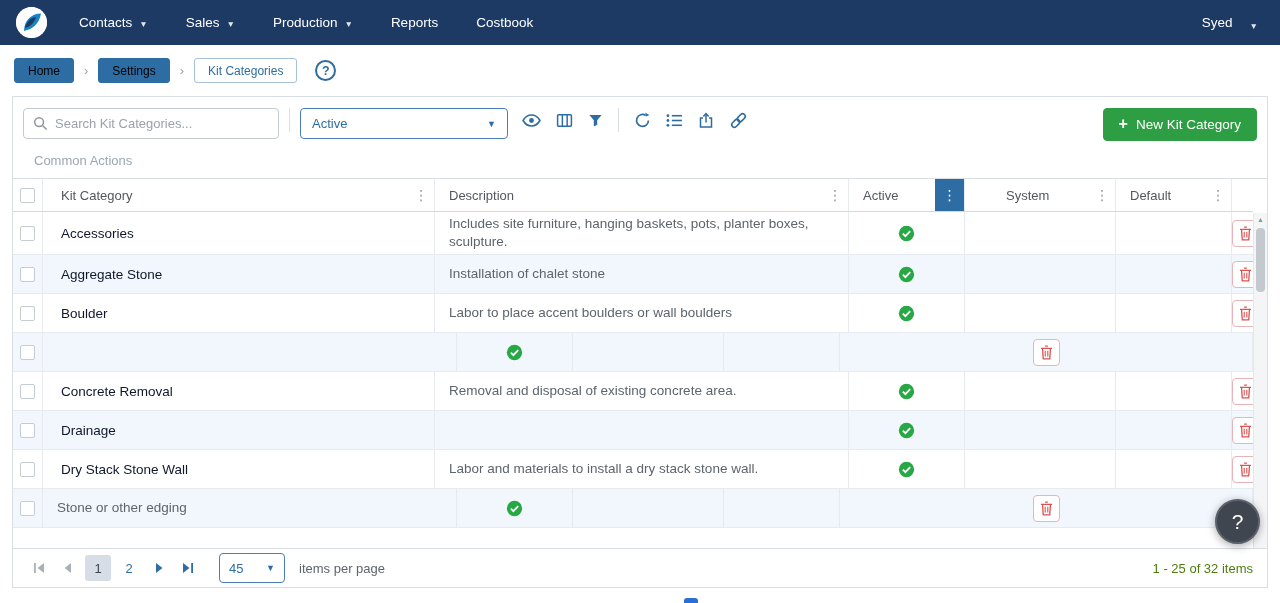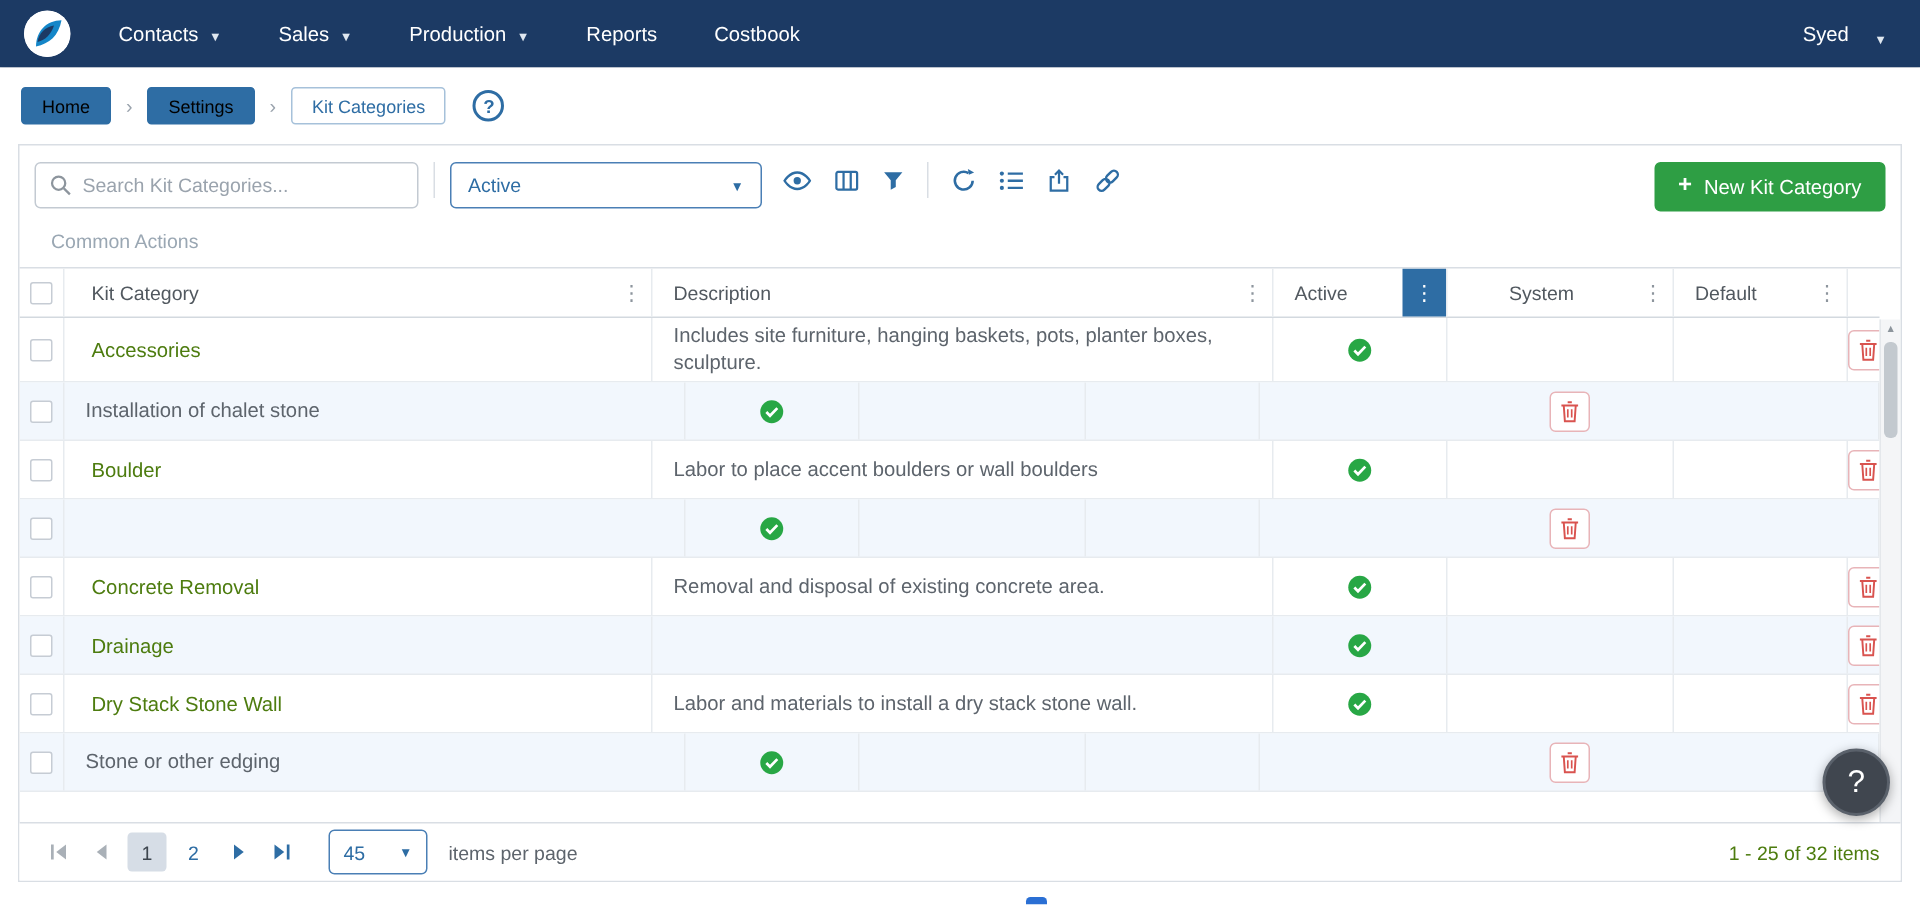--- a/index.html
+++ b/index.html
@@ -50,21 +50,21 @@
   .col-actions{flex:1;border-right:none;justify-content:center;padding-left:0 !important;}
   .colmenu{margin-left:auto;width:26px;align-self:stretch;display:flex;align-items:center;justify-content:center;color:#8d959d;font-size:14px;cursor:pointer;}
   .colmenu.sel{background:#2e6da4;color:#fff;width:29px;}
   .checkbox{width:15px;height:15px;border:1px solid #c6ccd4;border-radius:2px;background:#fff;display:inline-block;cursor:pointer;}
   .grid-body{flex:1;overflow:hidden;margin-right:14px;}
   .grid-row{min-height:39px;border-bottom:1px solid #e7ebef;background:#fff;display:flex;align-items:stretch;}
   .grid-row.alt{background:#f2f7fd;}
   .cell{display:flex;align-items:center;font-size:13.5px;color:#5d646c;border-right:1px solid #e7ebef;padding-top:3px;padding-bottom:3px;}
   .cell.col-desc{line-height:1.35;padding-right:10px;}
   .cell.col-active{justify-content:center;padding-left:0;}
-  .kit-link{color:#4d7c0f;text-decoration:none;cursor:pointer;}
+  .kit-link{color:#0f172a;text-decoration:none;cursor:pointer;}
   .del-btn{width:27px;height:27px;border:1px solid #e8b4b8;border-radius:4px;background:#fff;display:flex;align-items:center;justify-content:center;cursor:pointer;}
 
   
   .vscroll{position:absolute;top:34px;right:0;width:14px;bottom:0;background:#f4f5f7;border-left:1px solid #e4e7eb;display:flex;flex-direction:column;align-items:center;cursor:pointer;}
   .sarrow{font-size:7px;color:#8d959d;margin-top:3px;line-height:1;}
   .vthumb{width:9px;height:64px;background:#c3c9cf;border-radius:4px;margin-top:5px;cursor:grab;}
 
   
   .pager{height:39px;border-top:1px solid #d9dee4;display:flex;align-items:center;padding:0 14px;gap:5px;background:#fff;flex:none;}
   .pg-ico{width:24px;height:24px;display:flex;align-items:center;justify-content:center;cursor:pointer;color:#2e6da4;}
@@ -260,20 +260,23 @@
           <line x1="8.4" y1="6.2" x2="8.4" y2="12.2" stroke="#d9534f" stroke-width="1.2"></line>
         </svg>
       </button>
     </div>
   </div>
 
   <div class="grid-row alt">
     <div class="cell col-check">
       <span class="checkbox"></span>
     </div>
+    <div class="cell col-name">
+      <a class="kit-link">Aggregate Stone</a>
+    </div>
     <div class="cell col-desc">
       <span>Installation of chalet stone</span>
     </div>
     <div class="cell col-active">
       <svg width="17" height="17" viewBox="0 0 16 16">
         <circle cx="8" cy="8" r="7.2" fill="#28a745"></circle>
         <path d="M4.6 8.2l2.3 2.3 4.6-4.8" fill="none" stroke="#ffffff" stroke-width="1.7"></path>
       </svg>
     </div>
     <div class="cell col-system"></div>

